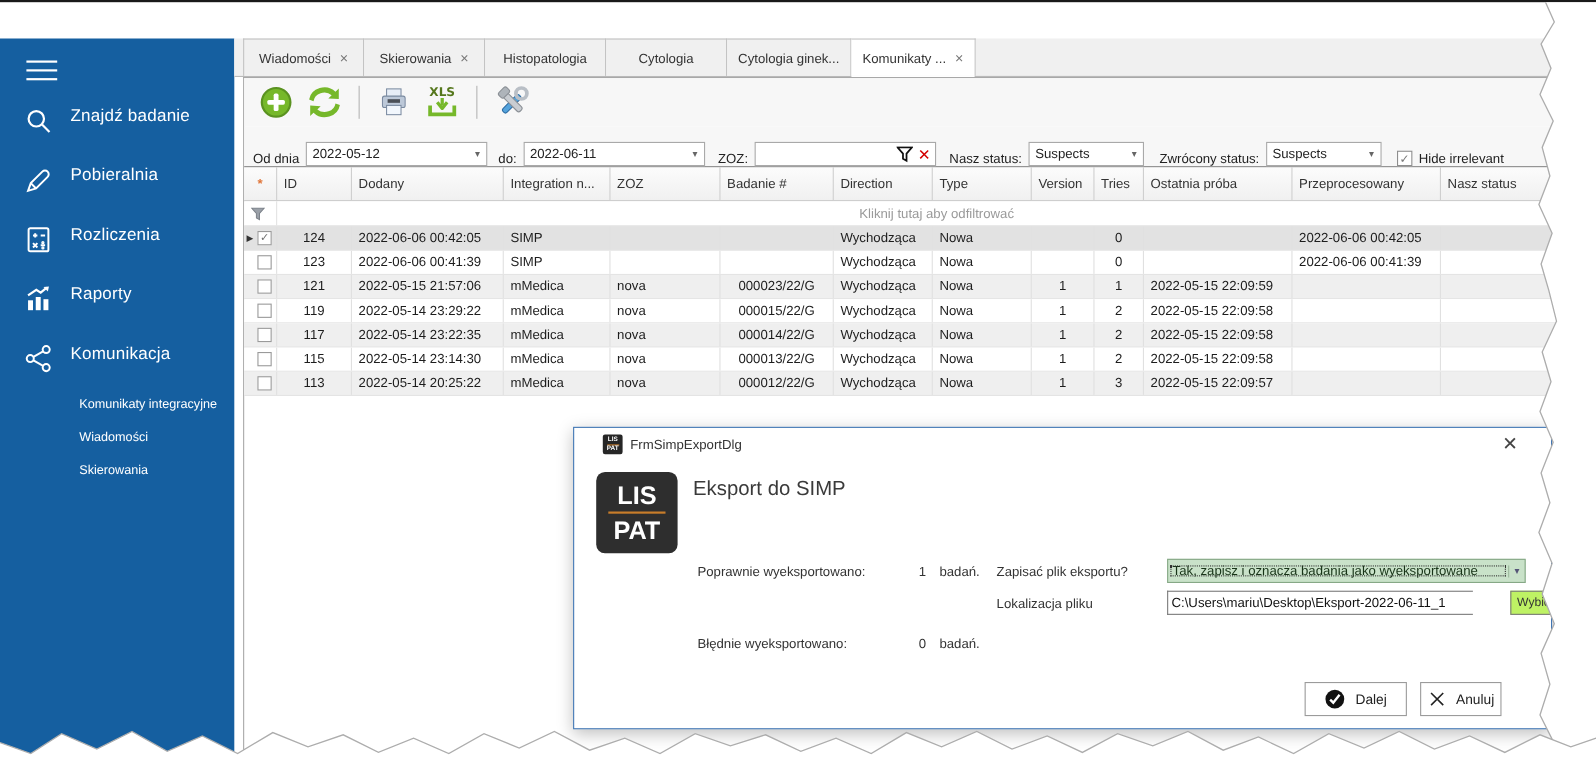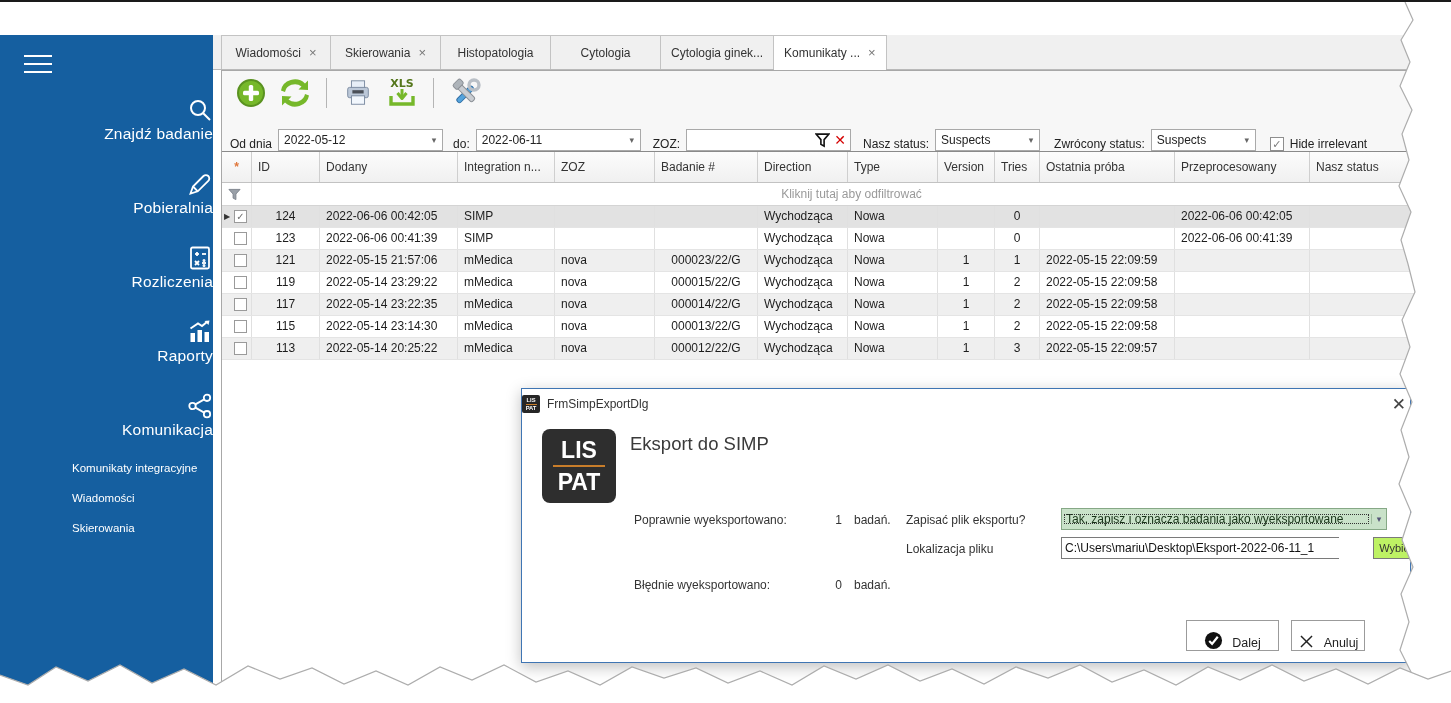--- a/index.html
+++ b/index.html
@@ -11,21 +11,21 @@
   .titlebar { height:31px; background:#f1f1f1; display:flex; align-items:center; padding-left:8px; gap:7px; }
   .mini-logo { width:20px; height:20px; background:#262626; border-radius:2px; display:flex; flex-direction:column;
     align-items:center; justify-content:center; color:#fff; font-size:6.5px; font-weight:bold; line-height:7px; }
   .mini-logo .sep { width:12px; height:1px; background:#c87d2a; margin:0.5px 0; }
   .titlebar-text { font-size:12px; color:#3c3c3c; }
 
   
   .sidebar { position:absolute; left:0; top:33px; width:213px; height:670px; background:#155fa0; color:#fff; }
   .hamburger { margin:20px 0 10px 24px; width:28px; cursor:pointer; }
   .hamburger div { height:2px; background:#fff; margin:6px 0; }
-  .side-item { display:flex; align-items:flex-end; gap:2px; padding:14px 0 14px 22px; cursor:pointer;flex-direction:column; }
+  .side-item { display:flex; align-items:flex-start; gap:16px; padding:14px 0 14px 22px; cursor:pointer; }
   .side-item svg { width:26px; height:26px; flex:none; }
   .side-item .lbl { font-size:15.5px; font-weight:300; letter-spacing:.2px; }
   .side-sub { padding:9px 0 9px 72px; font-size:11.5px; cursor:pointer; }
 
   
   .main { position:absolute; left:213px; top:33px; width:1238px; height:670px; }
   .tabstrip { display:flex; height:35px; background:#f0f0f0; border-bottom:1px solid #b9b9b9; padding-left:8px; }
   .tab { min-width:110px; padding:0 10px; display:flex; align-items:center; justify-content:center; gap:8px;
     border:1px solid #c3c3c3; border-bottom:none; border-left:none; background:#f0f0f0; font-size:12px; color:#333; cursor:pointer; }
   .tab:first-child { border-left:1px solid #c3c3c3; }
@@ -64,38 +64,38 @@
   .grid-row .c { height:21px; line-height:21px; padding:0 6px; border-right:1px solid #e0e0e0; white-space:nowrap; overflow:hidden; color:#1d1d1d; }
   .grid-row .c.r { text-align:center; } .grid-row .c.ctr { text-align:center; }
   .grid-row .c0 { display:flex; align-items:center; gap:2px; padding:0 2px; }
   .row-arrow { width:8px; font-size:8px; color:#333; }
   .row-cbx { width:13px; height:13px; border:1px solid #9a9a9a; background:#fff; display:flex; align-items:center; justify-content:center;
     font-size:10px; color:#6f6f6f; }
 
   
   .dialog { position:absolute; left:521px; top:386px; width:890px; height:275px; background:#fff;
     border:1px solid #3f75b3; box-shadow:0 4px 14px rgba(0,0,0,.25); z-index:40; }
-  .dlg-titlebar { height:30px; display:flex; align-items:center; gap:7px; padding:0 0; }
+  .dlg-titlebar { height:30px; display:flex; align-items:center; gap:7px; padding:0 26px; }
   .dlg-title { flex:1; font-size:12px; color:#333; }
   .dlg-close { font-size:17px; color:#444; cursor:pointer; padding:0 4px; }
   .big-logo { position:absolute; left:20px; top:40px; width:74px; height:74px; background:#2e2e2e; border-radius:8px;
     display:flex; flex-direction:column; align-items:center; justify-content:center; color:#fff; font-size:23px; font-weight:bold; line-height:26px; }
   .big-logo .sep { width:52px; height:2px; background:#c87d2a; margin:2px 0; }
   .dlg-heading { position:absolute; left:108px; top:44px; font-size:18.5px; color:#3a3a3a; }
   .dlg-label { position:absolute; font-size:12px; color:#333; white-space:nowrap; }
   .green-combo { position:absolute; left:539px; top:505px; width:326px; height:22px; background:#c9e2c9; border:1px solid #86a886;
     display:flex; align-items:center; cursor:pointer; }
   .green-combo .val { flex:1; padding:0 4px; white-space:nowrap; overflow:hidden; font-size:12px; color:#173317; outline:1px dotted #333; outline-offset:-3px; }
   .green-combo .arrow { width:15px; text-align:center; color:#557; font-size:9px; border-left:1px solid #9dbb9d; }
   .filewrap { position:absolute; display:flex; height:22px; }
   .file-input { width:278px; height:22px; border:1px solid #7a7a7a; border-right:none; padding:0 3px; font-size:12px;
     font-family:"Liberation Sans",sans-serif; color:#111; white-space:nowrap; overflow:hidden; line-height:20px; background:#fff; }
   .browse-btn { width:52px; height:22px; border:1px solid #7a7a7a; background:#bef264; font-size:11px; display:flex;
     align-items:center; justify-content:center; cursor:pointer;margin-left:34px; }
-  .dlg-btn { position:absolute; height:31px; border:1px solid #9b9b9b; background:#fff; display:flex; align-items:flex-end;
+  .dlg-btn { position:absolute; height:31px; border:1px solid #9b9b9b; background:#fff; display:flex; align-items:center;
     justify-content:center; gap:9px; font-size:12.5px; color:#222; cursor:pointer; }
 
   
   .torn { position:absolute; z-index:50; pointer-events:none; }
 </style>
 </head>
 <body>
 
 <div id="stage">
 

